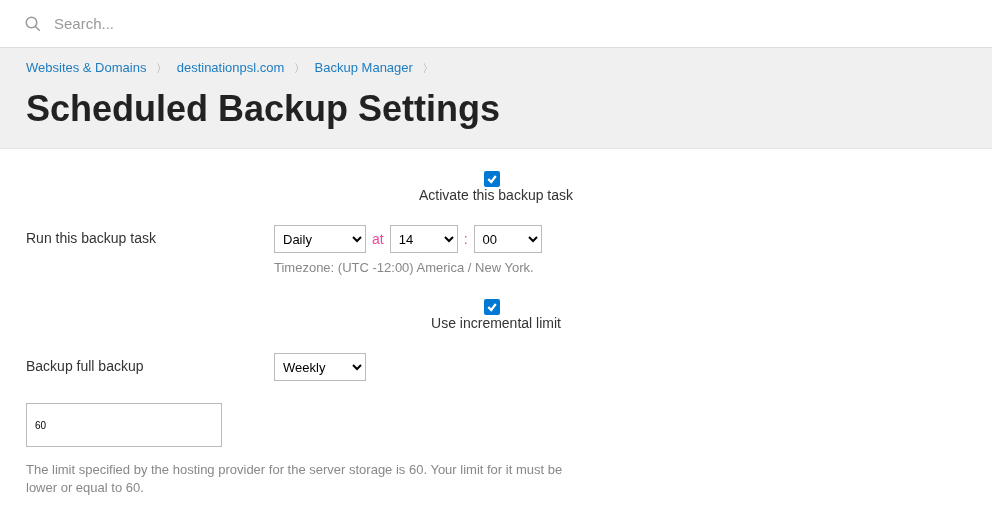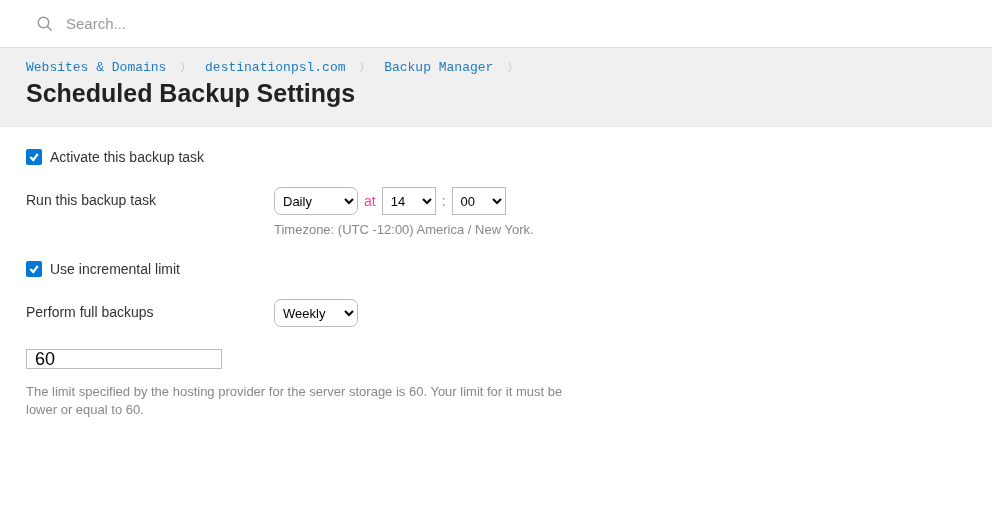--- a/index.html
+++ b/index.html
@@ -1,47 +1,47 @@
 <!DOCTYPE html>
 <html><head>
 <meta charset="utf-8">
 <style>
   * { box-sizing: border-box; margin: 0; padding: 0; }
   body { font-family: "Segoe UI", Arial, sans-serif; font-size: 14px; color: #333; background: #fff; }
   
-  .search-bar { height: 48px; display: flex; align-items: center; padding: 0 36px; border-bottom: 1px solid #ddd; }
+  .search-bar { height: 48px; display: flex; align-items: center; padding: 0 24px; border-bottom: 1px solid #ddd; }
   .search-icon { width: 18px; height: 18px; margin-right: 12px; color: #999; flex-shrink:0; }
   .search-input { border: none; outline: none; font-size: 15px; color: #333; flex: 1; }
   .search-input::placeholder { color: #999; }
   
   .header-area { background: #f0f0f0; padding: 12px 26px 18px; border-bottom: 1px solid #e5e5e5; }
-  .breadcrumb { font-size: 13px; color: #555; margin-bottom: 4px; font-family: Liberation Mono, monospace; }
+  .breadcrumb { font-size: 13px; color: #555; margin-bottom: 12px; }
   .breadcrumb a { color: #1e7cc0; text-decoration: none; }
   .breadcrumb .sep { color: #999; margin: 0 6px; font-size: 11px; }
-  .page-title { font-size: 25px; font-weight: 600; color: #222; }
+  .page-title { font-size: 36px; font-weight: 600; color: #222; }
   
   .content { padding: 22px 26px; position: relative; }
   .section-title { font-size: 20px; font-weight: 400; color: #222; margin-bottom: 18px; }
   
-  .checkbox-row { display: flex; align-items: center; margin-bottom: 22px; }
+  .checkbox-row { display: flex; align-items: center; margin-bottom: 22px; flex-direction: column; }
   .checkbox { width: 16px; height: 16px; border-radius: 2px; background: #0078d4; display: inline-flex; align-items: center; justify-content: center; margin-right: 8px; flex-shrink:0; }
   .checkbox svg { width: 12px; height: 12px; stroke: #fff; stroke-width: 3; fill: none; }
   .checkbox-label { font-size: 14px; color: #333; }
   
   .form-row { display: flex; align-items: flex-start; margin-bottom: 22px; }
   .form-label { width: 248px; flex-shrink: 0; font-size: 14px; color: #333; line-height: 1.4; padding-top: 4px; }
   .form-control-area { flex: 1; }
   .inline-controls { display: flex; align-items: center; gap: 6px; margin-bottom: 6px; }
   .inline-text { font-size: 14px; color: #ec4899; }
   
   select { border: 1px solid #bbb; background: #fff; font-size: 13px; height: 28px; padding: 2px 4px; }
-  .select-wide { width: 84px; border-radius: 7px; }
-  .select-small { width: 54px; }
+  .select-wide { width: 92px; }
+  .select-small { width: 68px; }
   
-  input[type="text"].text-input { border: 1px solid #bbb; height: 20px; padding: 2px 8px; font-size: 18px; width: 196px; }
+  input[type="text"].text-input { border: 1px solid #bbb; height: 44px; padding: 2px 8px; font-size: 10px; width: 196px; }
   
   .hint { font-size: 13px; color: #888; line-height: 1.4; max-width: 540px; }
   .req { color: #d33; }
 </style>
 </head>
 <body>
 
 <div class="search-bar">
   <span class="search-icon">
     <svg viewBox="0 0 24 24" fill="none" stroke="currentColor" stroke-width="2">
@@ -99,21 +99,21 @@
   <div class="checkbox-row">
     <span class="checkbox">
       <svg viewBox="0 0 16 16">
           <polyline points="3,8 7,12 13,4"></polyline>
         </svg>
     </span>
     <span class="checkbox-label">Use incremental limit</span>
   </div>
 
   <div class="form-row">
-    <div class="form-label">Perform full backups</div>
+    <div class="form-label">Backup full backup</div>
     <div class="form-control-area">
       <select class="select-wide">
         <option>Weekly</option>
       </select>
     </div>
   </div>
 
   <div class="form-row">
     <div class="form-control-area">
       <input type="text" class="text-input" value="60" style="">

